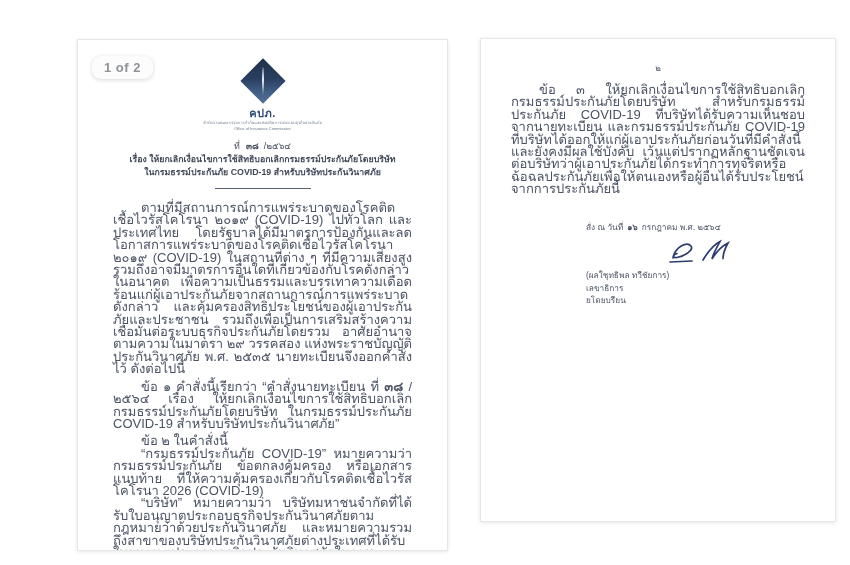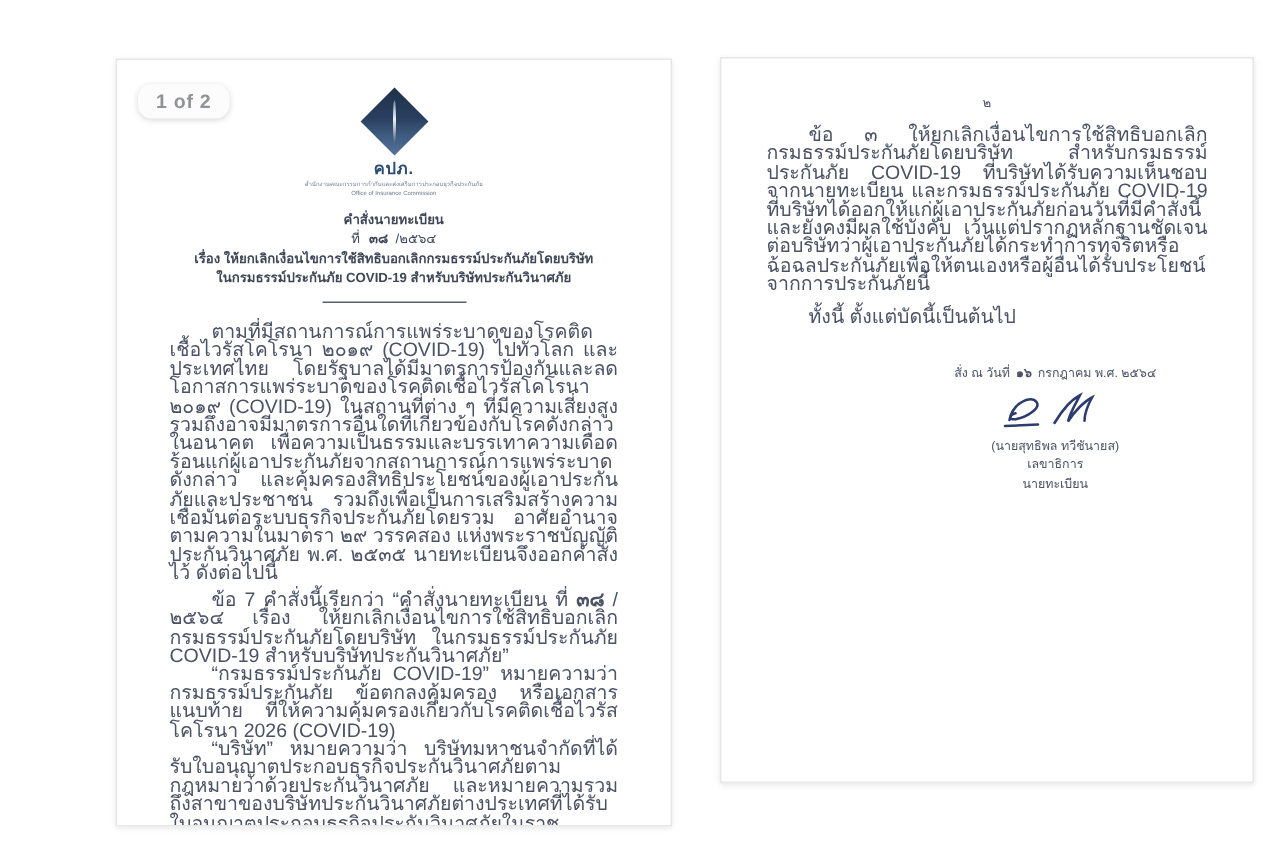--- a/index.html
+++ b/index.html
@@ -115,21 +115,20 @@
     text-align: center;
     font-size: 8.5px;
     color: #4a5264;
   }
   #page2 .doc-body { margin-top: 9px; padding: 0 30px; }
   #page2 .doc-body p.closing { margin-top: 9px; }
 
   .sign-block {
     width: 235px;
     margin: 25px 14px 0 auto;
-    text-align: center;
     font-size: 8.3px;
     line-height: 12.5px;
     color: #4a5264;
   }
   .date-line .day { font-weight: 700; margin: 0 4px; }
   .signature-svg { display: block; margin: 5px auto 1px auto; }
   .signer-name, .signer-title, .signer-org, .signer-role { line-height: 12.5px; }
 </style>
 </head>
 <body>
@@ -144,59 +143,58 @@
       <div class="diamond-box">
         <div class="facet"></div>
         <div class="streak"></div>
       </div>
       <div class="logo-acronym">คปภ.</div>
       <div class="logo-org">สำนักงานคณะกรรมการกำกับและส่งเสริมการประกอบธุรกิจประกันภัย</div>
       <div class="logo-org">Office of Insurance Commission</div>
     </div>
 
     <div class="title-block">
-      <div>คำสั่งนายทะเบียน</div>
       <div>
         <span class="order-prefix">ที่</span><span class="order-number">๓๘</span><span class="order-suffix">/๒๕๖๔</span>
       </div>
       <div>เรื่อง ให้ยกเลิกเงื่อนไขการใช้สิทธิบอกเลิกกรมธรรม์ประกันภัยโดยบริษัท</div>
       <div>ในกรมธรรม์ประกันภัย COVID-19 สำหรับบริษัทประกันวินาศภัย</div>
     </div>
 
     <hr class="rule">
 
     <div class="doc-body">
       <p>ตามที่มีสถานการณ์การแพร่ระบาดของโรคติดเชื้อไวรัสโคโรนา ๒๐๑๙ (COVID-19) ไปทั่วโลก และประเทศไทย โดยรัฐบาลได้มีมาตรการป้องกันและลดโอกาสการแพร่ระบาดของโรคติดเชื้อไวรัสโคโรนา ๒๐๑๙ (COVID-19) ในสถานที่ต่าง ๆ ที่มีความเสี่ยงสูง รวมถึงอาจมีมาตรการอื่นใดที่เกี่ยวข้องกับโรคดังกล่าวในอนาคต เพื่อความเป็นธรรมและบรรเทาความเดือดร้อนแก่ผู้เอาประกันภัยจากสถานการณ์การแพร่ระบาดดังกล่าว และคุ้มครองสิทธิประโยชน์ของผู้เอาประกันภัยและประชาชน รวมถึงเพื่อเป็นการเสริมสร้างความเชื่อมั่นต่อระบบธุรกิจประกันภัยโดยรวม อาศัยอำนาจตามความในมาตรา ๒๙ วรรคสอง แห่งพระราชบัญญัติประกันวินาศภัย พ.ศ. ๒๕๓๕ นายทะเบียนจึงออกคำสั่งไว้ ดังต่อไปนี้</p>
-      <p class="gap"><span>ข้อ 7 คำสั่งนี้เรียกว่า “คำสั่งนายทะเบียน ที่ </span><span class="inline-bold">๓๘</span><span> /๒๕๖๔ เรื่อง ให้ยกเลิกเงื่อนไขการใช้สิทธิบอกเลิกกรมธรรม์ประกันภัยโดยบริษัท ในกรมธรรม์ประกันภัย COVID-19 สำหรับบริษัทประกันวินาศภัย”</span></p>
+      <p class="gap"><span>ข้อ ๑ คำสั่งนี้เรียกว่า “คำสั่งนายทะเบียน ที่ </span><span class="inline-bold">๓๘</span><span> /๒๕๖๔ เรื่อง ให้ยกเลิกเงื่อนไขการใช้สิทธิบอกเลิกกรมธรรม์ประกันภัยโดยบริษัท ในกรมธรรม์ประกันภัย COVID-19 สำหรับบริษัทประกันวินาศภัย”</span></p>
+      <p class="gap">ข้อ ๒ ในคำสั่งนี้</p>
       <p>“กรมธรรม์ประกันภัย COVID-19” หมายความว่า กรมธรรม์ประกันภัย ข้อตกลงคุ้มครอง หรือเอกสารแนบท้าย ที่ให้ความคุ้มครองเกี่ยวกับโรคติดเชื้อไวรัสโคโรนา 2026 (COVID-19)</p>
       <p>“บริษัท” หมายความว่า บริษัทมหาชนจำกัดที่ได้รับใบอนุญาตประกอบธุรกิจประกันวินาศภัยตามกฎหมายว่าด้วยประกันวินาศภัย และหมายความรวมถึงสาขาของบริษัทประกันวินาศภัยต่างประเทศที่ได้รับใบอนุญาตประกอบธุรกิจประกันวินาศภัยในราชอาณาจักรตามกฎหมายว่าด้วยประกันวินาศภัย</p>
     </div>
   </div>
 
   <div class="page" id="page2">
 
     <div class="page-num">๒</div>
 
     <div class="doc-body">
       <p>ข้อ ๓ ให้ยกเลิกเงื่อนไขการใช้สิทธิบอกเลิกกรมธรรม์ประกันภัยโดยบริษัท สำหรับกรมธรรม์ประกันภัย COVID-19 ที่บริษัทได้รับความเห็นชอบจากนายทะเบียน และกรมธรรม์ประกันภัย COVID-19 ที่บริษัทได้ออกให้แก่ผู้เอาประกันภัยก่อนวันที่มีคำสั่งนี้ และยังคงมีผลใช้บังคับ เว้นแต่ปรากฏหลักฐานชัดเจนต่อบริษัทว่าผู้เอาประกันภัยได้กระทำการทุจริตหรือฉ้อฉลประกันภัยเพื่อให้ตนเองหรือผู้อื่นได้รับประโยชน์จากการประกันภัยนี้</p>
-      <p class="closing">ทั้งนี้ ตั้งแต่บัดนี้เป็นต้นไป</p>
     </div>
 
     <div class="sign-block">
       <div class="date-line">
         <span>สั่ง ณ วันที่</span><span class="day">๑๖</span><span>กรกฎาคม พ.ศ. ๒๕๖๔</span>
       </div>
 
       <svg class="signature-svg" width="82" height="30" viewBox="0 0 82 30">
         <g fill="none" stroke="#2c3c6e" stroke-width="1.7" stroke-linecap="round">
           <path d="M10 20 C12 9 24 3 28 8 C31 12 22 18 14 19.5 C9 20 10 16.5 14 15.5"></path>
           <path d="M7 24 L29 23"></path>
           <path d="M40 22 C46 12 52 6 57 3.5 C53 11 50 16 49 21 C53 14.5 60 7.5 65 5 C62 10.5 60 16 60 20.5"></path>
         </g>
       </svg>
 
-      <div class="signer-name">(นายสุทธิพล ทวีชันายส)</div>
+      <div class="signer-name">(ผลใชุทธิพล ทวีชัยการ)</div>
       <div class="signer-title">เลขาธิการ</div>
-      <div class="signer-role">นายทะเบียน</div>
+      <div class="signer-role">ยโดยบรียน</div>
     </div>
   </div>
 
 </div>
 
 </body></html>

